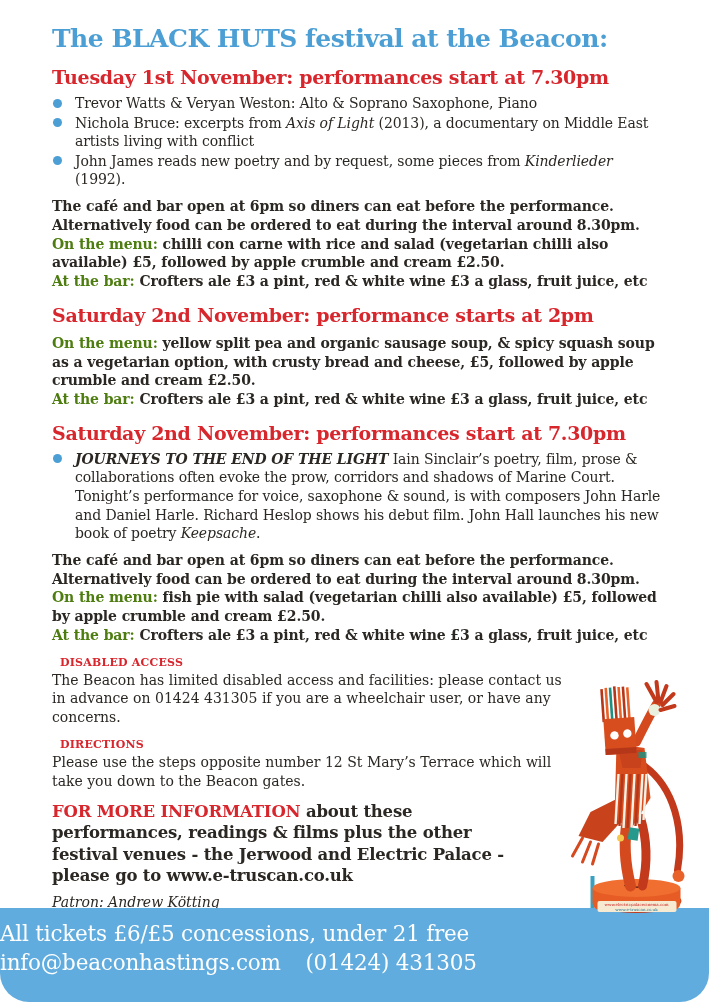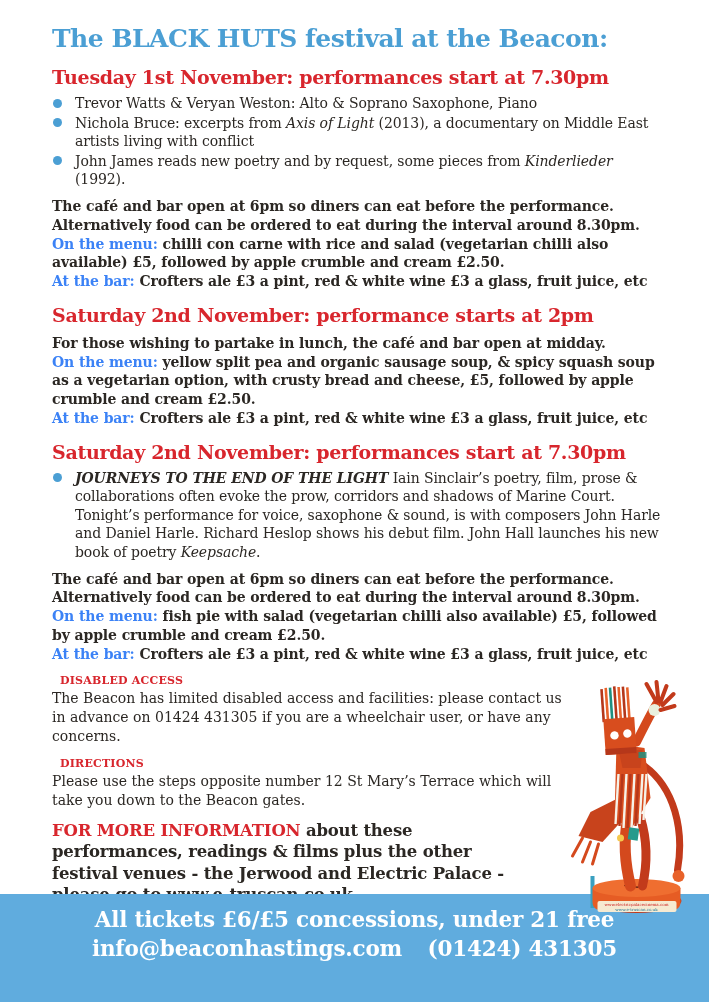--- a/index.html
+++ b/index.html
@@ -1,38 +1,38 @@
 <!DOCTYPE html>
 <html lang="en"><head>
 <meta charset="utf-8">
 <style>
   html,body{margin:0;padding:0;background:#ffffff;}
   .page{
     position:relative;width:709px;height:1002px;background:#ffffff;overflow:hidden;
-    font-family:"DejaVu Serif","Liberation Serif",serif;color:#2b2723;
+    font-family:"DejaVu Serif","Liberation Serif",serif;color:#2b2723;border-radius:29px;
   }
   .content{padding:24px 44px 0 52px;}
   .title{font-size:25px;font-weight:bold;color:#4b9fd4;margin:0 0 10px;letter-spacing:-0.5px;}
   .day{font-size:19px;font-weight:bold;color:#d8262d;margin:13px 0 6px;letter-spacing:-0.3px;}
   .perf-list{list-style:none;margin:0;padding:0;}
   .perf-list li{position:relative;padding-left:23px;font-size:14px;line-height:1.33;margin:1px 0;letter-spacing:-0.1px;}
   .dot{position:absolute;left:1px;top:4.5px;width:9px;height:9px;border-radius:50%;background:#4b9fd4;}
   .bt{font-weight:bold;font-style:italic;}
   .notes{margin-top:8px;}
   .notes p{margin:0;font-size:14px;line-height:1.34;font-weight:bold;letter-spacing:-0.1px;}
-  .label{color:#3b82f6;}
+  .label{color:#4d7c0f;}
   .ln{display:block;}
   .sub{font-size:11px;font-weight:bold;color:#d8262d;margin:11px 8px 2px;letter-spacing:0.2px;}
   .body-p{margin:0;font-size:14px;line-height:1.35;width:524px;font-weight:normal;}
   .bottom{width:528px;}
   .info{margin:10px 0 0;font-size:16.5px;line-height:1.3;font-weight:bold;width:482px;letter-spacing:-0.2px;}
   .info-label{color:#d8262d;}
   .url{color:#2b2723;}
   .patron{margin:7px 0 0;font-size:14px;font-style:italic;}
-  .banner{position:absolute;left:0;right:0;bottom:0;height:108px;background:#60acde;color:#ffffff;text-align:center;font-weight:bold;z-index:1;}
+  .banner{position:absolute;left:0;right:0;bottom:0;height:94px;background:#60acde;color:#ffffff;font-weight:normal;z-index:1;}
   .b1{margin-top:11px;font-size:21.5px;line-height:1.35;letter-spacing:-0.2px;}
   .b2{font-size:21.5px;line-height:1.35;letter-spacing:-0.2px;}
   .phone{margin-left:18px;}
   .figure{position:absolute;left:570px;top:680px;width:134px;height:238px;z-index:2;}
 </style>
 </head>
 <body>
 
 <div class="page">
   <div class="content">
@@ -71,23 +71,20 @@
         <p>
           <span class="label">At the bar:</span>
           <span>Crofters ale £3 a pint, red &amp; white wine £3 a glass, fruit juice, etc</span>
         </p>
       </div>
     </section>
 
     <section>
       <h2 class="day">Saturday 2nd November: performance starts at 2pm</h2>
       <div class="notes">
-        <p>
-          <span class="ln">For those wishing to partake in lunch, the café and bar open at midday.</span>
-        </p>
         <p>
           <span class="label">On the menu:</span>
           <span>yellow split pea and organic sausage soup, &amp; spicy squash soup as a vegetarian option, with crusty bread and cheese, £5, followed by apple crumble and cream £2.50.</span>
         </p>
         <p>
           <span class="label">At the bar:</span>
           <span>Crofters ale £3 a pint, red &amp; white wine £3 a glass, fruit juice, etc</span>
         </p>
       </div>
     </section>

